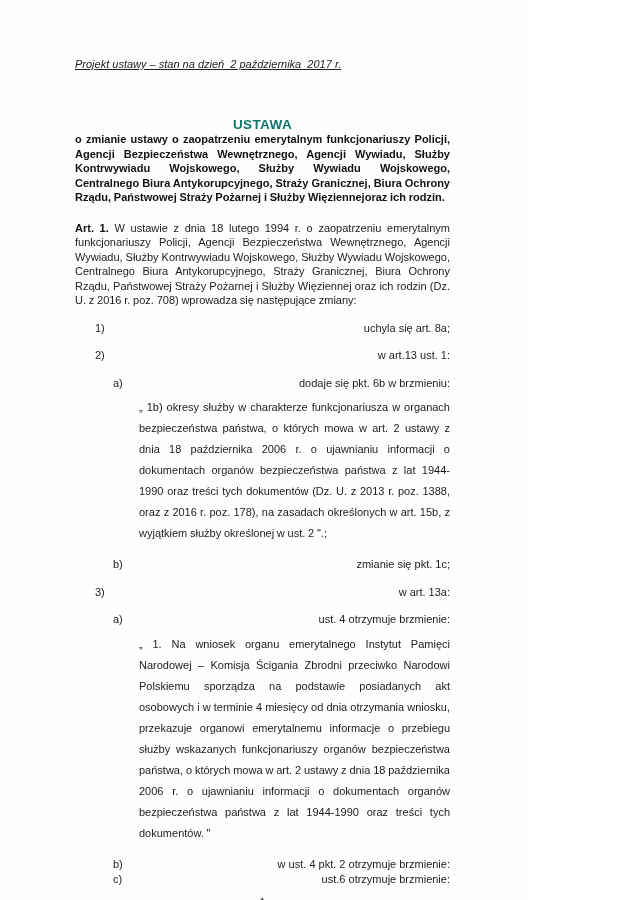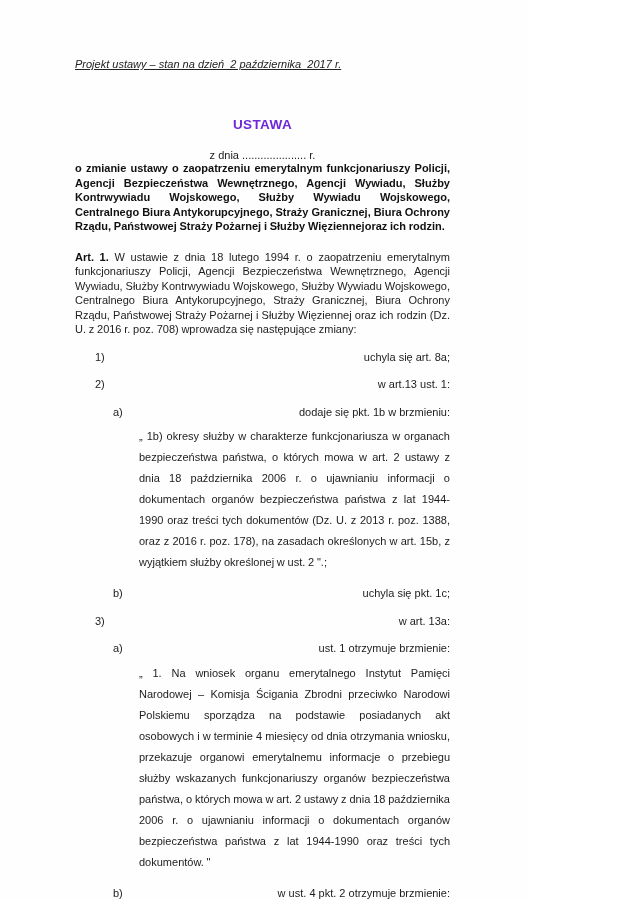--- a/index.html
+++ b/index.html
@@ -26,21 +26,21 @@
     text-decoration: underline;
     white-space: pre;
     color: #222;
   }
   .title {
     margin-top: 47px;
     text-align: center;
     font-weight: bold;
     font-size: 13.5px;
     letter-spacing: 0.4px;
-    color: #6d28d9;
+    color: #0f766e;
   }
   .date-line {
     margin-top: 17px;
     text-align: center;
     font-size: 11px;
     white-space: pre;
   }
   .subject {
     font-weight: bold;
     font-size: 11px;
@@ -86,56 +86,55 @@
 </head>
 <body>
 
 <div class="page">
   <div class="content">
 
     <div class="doc-header">Projekt ustawy – stan na dzień  2 października  2017 r.</div>
 
     <div class="title">USTAWA</div>
 
-    <div class="date-line">z dnia ..................... r.</div>
 
     <div class="subject">o zmianie ustawy o zaopatrzeniu emerytalnym funkcjonariuszy Policji, Agencji Bezpieczeństwa Wewnętrznego, Agencji Wywiadu, Służby Kontrwywiadu Wojskowego, Służby Wywiadu Wojskowego, Centralnego Biura Antykorupcyjnego, Straży Granicznej, Biura Ochrony Rządu, Państwowej Straży Pożarnej i Służby Więziennejoraz ich rodzin.</div>
 
     <div class="art-para"><span class="art-label">Art. 1.</span><span> W ustawie z dnia 18 lutego 1994 r. o zaopatrzeniu emerytalnym funkcjonariuszy Policji, Agencji Bezpieczeństwa Wewnętrznego, Agencji Wywiadu, Służby Kontrwywiadu Wojskowego, Służby Wywiadu Wojskowego, Centralnego Biura Antykorupcyjnego, Straży Granicznej, Biura Ochrony Rządu, Państwowej Straży Pożarnej i Służby Więziennej oraz ich rodzin (Dz. U. z 2016 r. poz. 708) wprowadza się następujące zmiany:</span></div>
 
     <div class="item lvl1">
       <span class="marker">1)</span>
       <span class="itext">uchyla się art. 8a;</span>
     </div>
 
     <div class="item lvl1">
       <span class="marker">2)</span>
       <span class="itext">w art.13 ust. 1:</span>
     </div>
 
     <div class="item lvl2">
       <span class="marker">a)</span>
-      <span class="itext">dodaje się pkt. 1b w brzmieniu:</span>
+      <span class="itext">dodaje się pkt. 6b w brzmieniu:</span>
     </div>
 
     <div class="quote">„ 1b) okresy służby w charakterze funkcjonariusza w organach bezpieczeństwa państwa, o których mowa w art. 2 ustawy z dnia 18 października 2006 r. o ujawnianiu informacji o dokumentach organów bezpieczeństwa państwa z lat 1944-1990 oraz treści tych dokumentów (Dz. U. z 2013 r. poz. 1388, oraz z 2016 r. poz. 178), na zasadach określonych w art. 15b, z wyjątkiem służby określonej w ust. 2 ".;</div>
 
     <div class="item lvl2 after-quote">
       <span class="marker">b)</span>
-      <span class="itext">uchyla się pkt. 1c;</span>
+      <span class="itext">zmianie się pkt. 1c;</span>
     </div>
 
     <div class="item lvl1">
       <span class="marker">3)</span>
       <span class="itext">w art. 13a:</span>
     </div>
 
     <div class="item lvl2">
       <span class="marker">a)</span>
-      <span class="itext">ust. 1 otrzymuje brzmienie:</span>
+      <span class="itext">ust. 4 otrzymuje brzmienie:</span>
     </div>
 
     <div class="quote">„ 1. Na wniosek organu emerytalnego Instytut Pamięci Narodowej – Komisja Ścigania Zbrodni przeciwko Narodowi Polskiemu sporządza na podstawie posiadanych akt osobowych i w terminie 4 miesięcy od dnia otrzymania wniosku, przekazuje organowi emerytalnemu informacje o przebiegu służby wskazanych funkcjonariuszy organów bezpieczeństwa państwa, o których mowa w art. 2 ustawy z dnia 18 października 2006 r. o ujawnianiu informacji o dokumentach organów bezpieczeństwa państwa z lat 1944-1990 oraz treści tych dokumentów. "</div>
 
     <div class="item lvl2 after-quote">
       <span class="marker">b)</span>
       <span class="itext">w ust. 4 pkt. 2 otrzymuje brzmienie:</span>
     </div>
 
 

